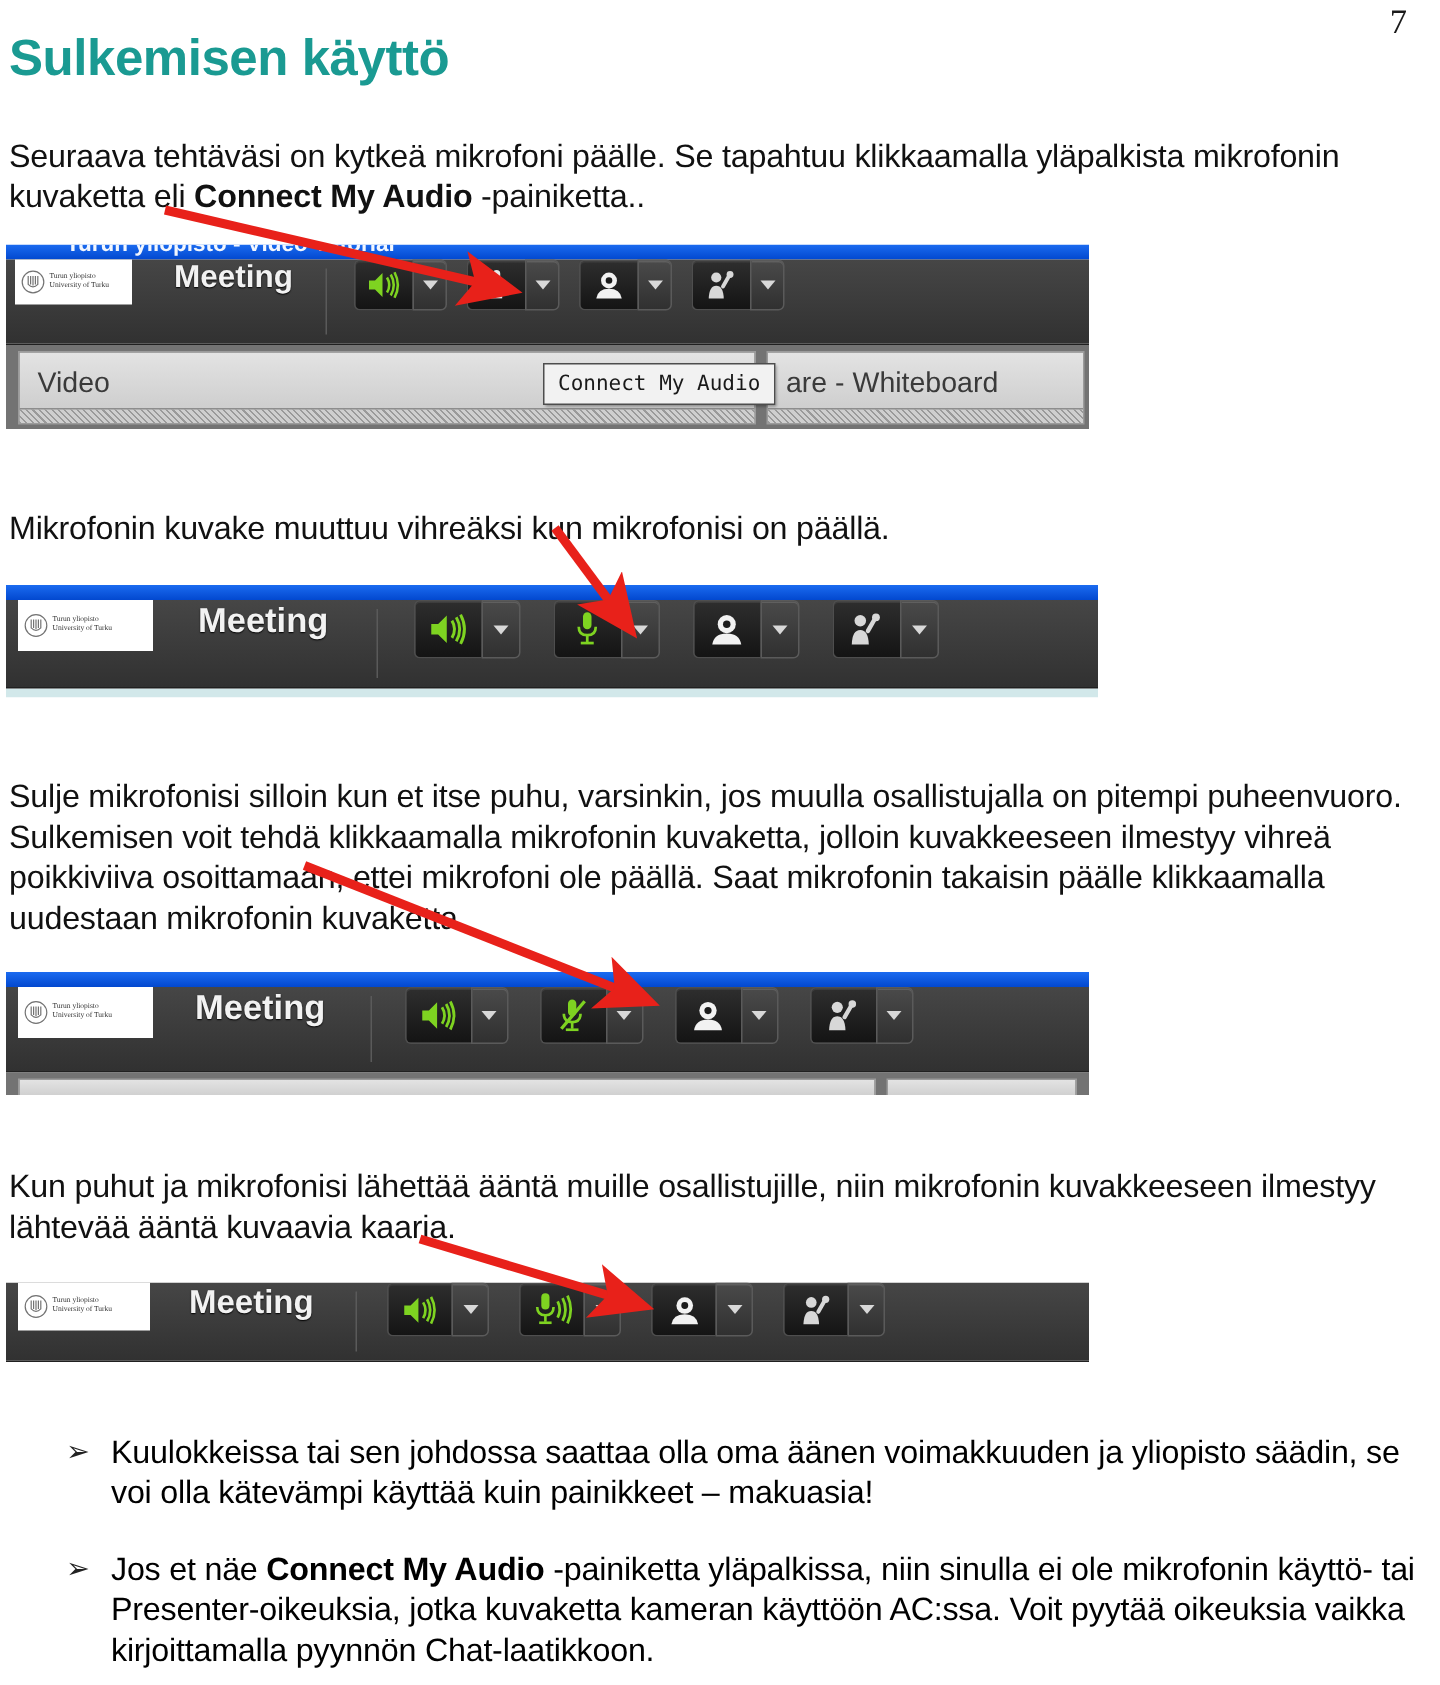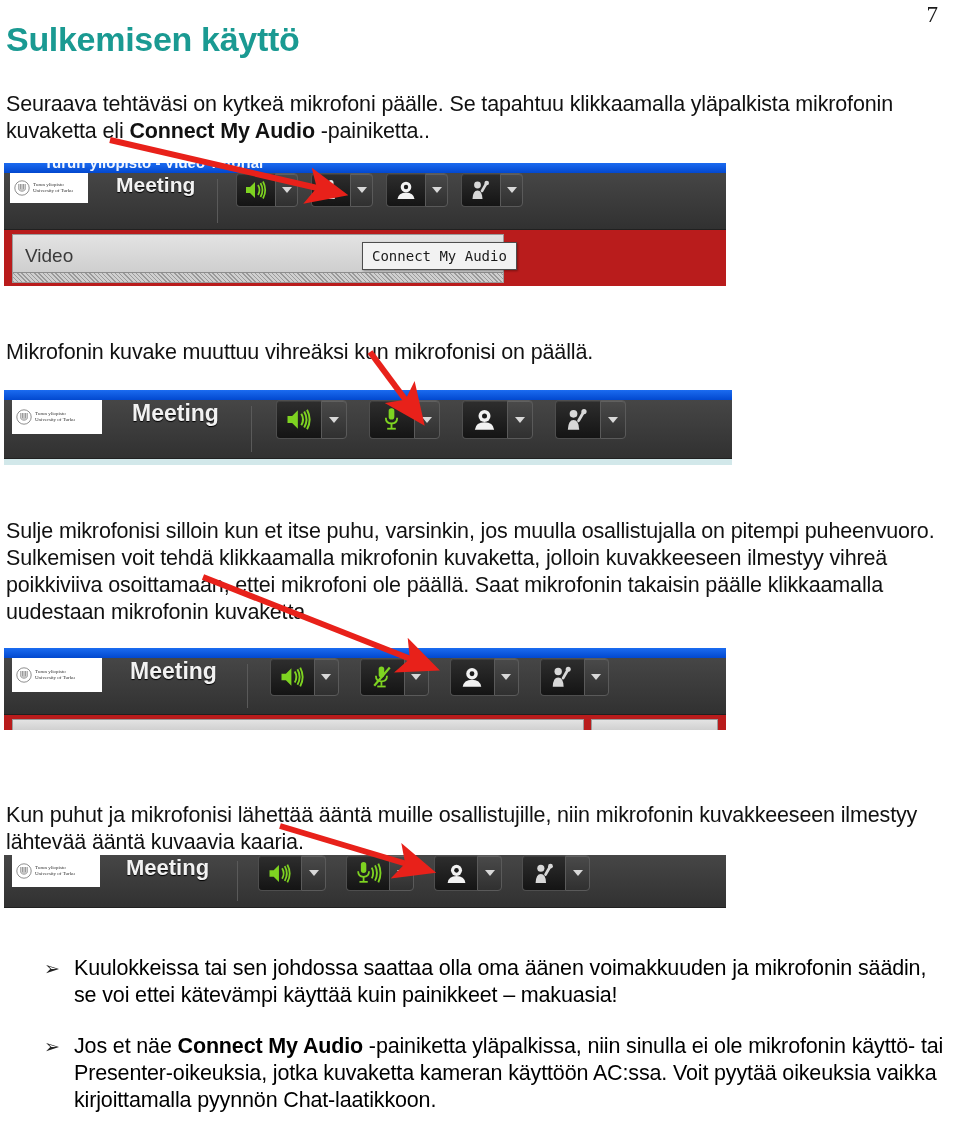--- a/index.html
+++ b/index.html
@@ -43,21 +43,21 @@
     font-size: 21.5px;
     line-height: 27px;
     color: #111;
     letter-spacing: -0.15px;
   }
   .para b { font-weight: bold; }
 
   .p-intro  { top: 91px;  left: 6px; width: 926px; }
   .p-green  { top: 339px; left: 6px; width: 926px; }
   .p-close  { top: 518px; left: 6px; width: 944px; }
-  .p-speak  { top: 778px; left: 6px; width: 930px; margin-top: 24px; }
+  .p-speak  { top: 778px; left: 6px; width: 930px; }
 
   
   .bullets {
     position: absolute;
     top: 955px;
     left: 40px;
     width: 905px;
   }
   .bullet {
     position: relative;
@@ -169,21 +169,21 @@
     width: 0; height: 0;
     border-left: 5px solid transparent;
     border-right: 5px solid transparent;
     border-top: 6px solid #d8d8d8;
   }
   .ac-icon svg { display: block; }
 
   
   .ac-panelrow {
     display: flex;
-    background: #b91c1c;
+    background: #737373;
     position: relative;
   }
   .ac-panel {
     background: linear-gradient(#e3e3e3, #c9c9c9);
     border: 1px solid #9b9b9b;
     position: relative;
     overflow: hidden;
   }
   .ac-panel-title {
     color: #3a3a3a;
@@ -361,20 +361,24 @@
         <span class="ac-caret"></span>
       </div>
     </div>
   </div>
 
   <div class="ac-panelrow">
     <div class="ac-panel" style="width:490px">
       <div class="ac-panel-title">Video</div>
       <div class="ac-panel-hatch"></div>
     </div>
+    <div class="ac-panel" style="width:210px">
+      <div class="ac-panel-title">are - Whiteboard</div>
+      <div class="ac-panel-hatch"></div>
+    </div>
   </div>
 
   <div class="ac-tooltip" style="left:358px; top:79px; padding:5px 9px; font-size:14px;">Connect My Audio</div>
 </div>
 
 <div class="para p-green">Mikrofonin kuvake muuttuu vihreäksi kun mikrofonisi on päällä.</div>
 
 <div class="ac-shot" id="shot2">
   <div class="ac-titlebar"></div>
   <div class="ac-menubar">
@@ -630,21 +634,21 @@
       <div class="ac-btn-arrow">
         <span class="ac-caret"></span>
       </div>
     </div>
   </div>
 </div>
 
 <div class="bullets">
   <div class="bullet">
     <span class="arrow-glyph">➢</span>
-    <span>Kuulokkeissa tai sen johdossa saattaa olla oma äänen voimakkuuden ja mikrofonin säädin, se voi ettei kätevämpi käyttää kuin painikkeet – makuasia!</span>
+    <span>Kuulokkeissa tai sen johdossa saattaa olla oma äänen voimakkuuden ja yliopisto säädin, se voi olla kätevämpi käyttää kuin painikkeet – makuasia!</span>
   </div>
   <div class="bullet">
     <span class="arrow-glyph">➢</span>
     <span>Jos et näe </span><b>Connect My Audio</b><span> -painiketta yläpalkissa, niin sinulla ei ole mikrofonin käyttö- tai Presenter-oikeuksia, jotka kuvaketta kameran käyttöön AC:ssa. Voit pyytää oikeuksia vaikka kirjoittamalla pyynnön Chat-laatikkoon.</span>
   </div>
 </div>
 
 <svg class="arrow-layer" viewBox="0 0 960 1123">
   <defs>
     <marker id="ah" markerWidth="7" markerHeight="7" refX="5.4" refY="3.5" orient="auto" markerUnits="strokeWidth">

